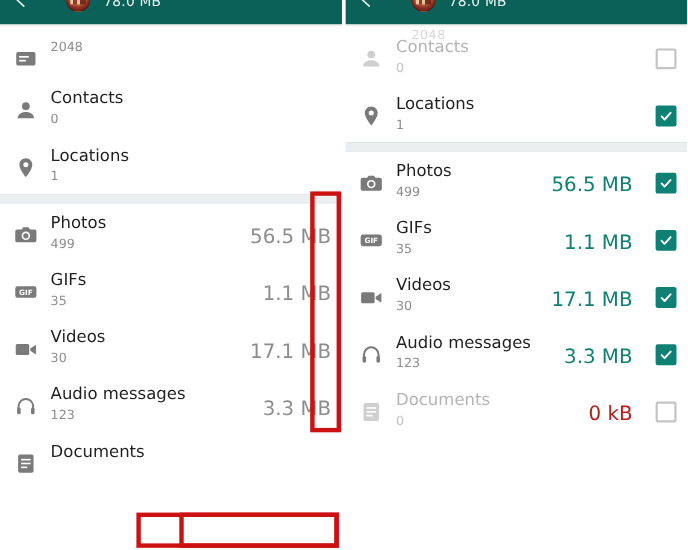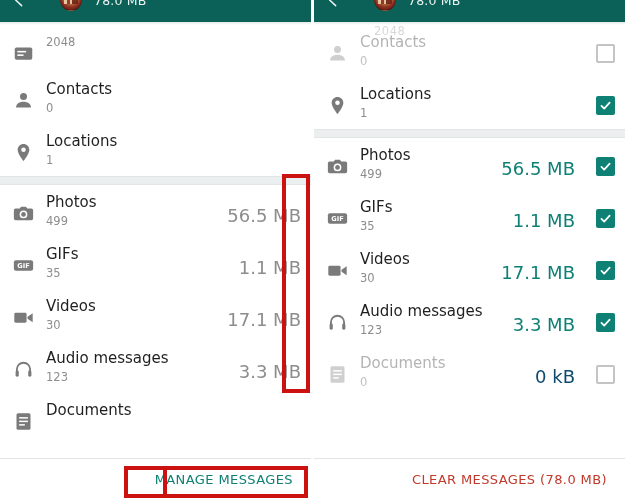--- a/index.html
+++ b/index.html
@@ -97,21 +97,21 @@
     font-size: 18px;
     color: #8d8d8d;
     padding-top: 12px;
     padding-right: 10px;
     white-space: nowrap;
     flex: 0 0 auto;
   }
   .row-size.teal { color: #0f8074; }
   .row.disabled .row-title { color: #b4b4b4; }
   .row.disabled .row-sub   { color: #c2c2c2; }
-  .row.disabled .row-size  { color: #0c4a6e; }
+  .row.disabled .row-size  { color: #b91c1c; }
   .row.disabled svg .ic    { fill: #cfcfcf; }
 
   .section-gap {
     height: 9px;
     background: #eceff0;
     border-top: 1px solid #e2e5e6;
     border-bottom: 1px solid #e2e5e6;
   }
 
   
@@ -298,23 +298,20 @@
               <rect x="7" y="15" width="6.5" height="1.7" fill="#fff"></rect>
             </svg>
           </div>
           <div class="row-body">
             <div class="row-title">Documents</div>
           </div>
           <div class="row-size"></div>
         </div>
       </div>
 
-    <div class="bottombar">
-      <button class="action-btn teal">MANAGE MESSAGES</button>
-    </div>
   </div>
 
   <div class="panel-gap"></div>
 
   <div class="panel panel-right">
 
     <div class="appbar">
       <div class="appbar-inner">
         <div class="back-icon">
           <svg width="18" height="18" viewBox="0 0 24 24">
@@ -461,21 +458,18 @@
             <div class="row-title">Documents</div>
             <div class="row-sub">0</div>
           </div>
           <div class="row-size">0 kB</div>
           <div class="cb-cell">
             <div class="cb off"></div>
           </div>
         </div>
       </div>
 
-    <div class="bottombar">
-      <button class="action-btn red">CLEAR MESSAGES (78.0 MB)</button>
-    </div>
   </div>
 
   <div class="annot" id="annot-manage"></div>
   <div class="annot" id="annot-clear"></div>
   <div class="annot" id="annot-checks"></div>
 </div>
 
 </body></html>

